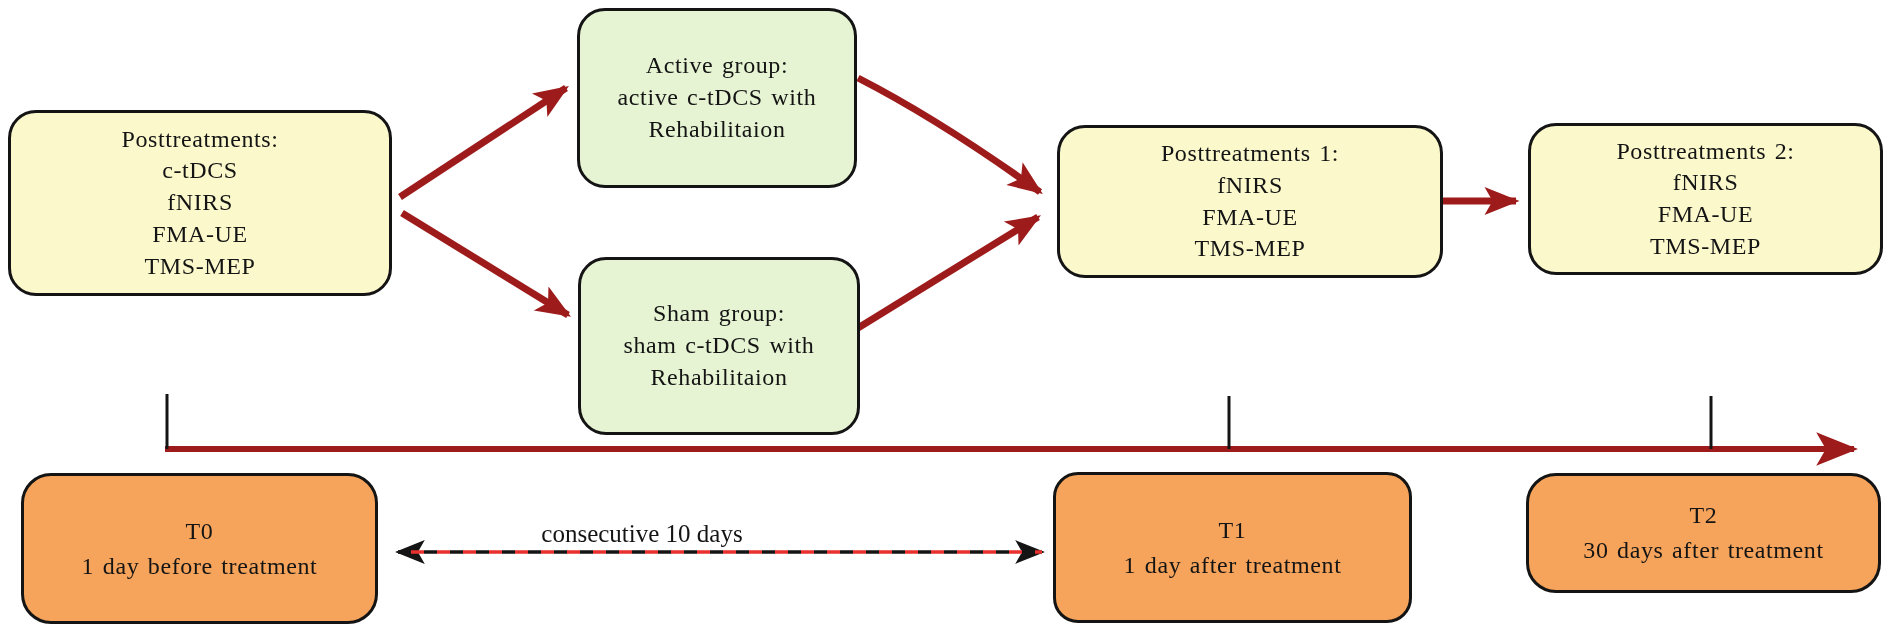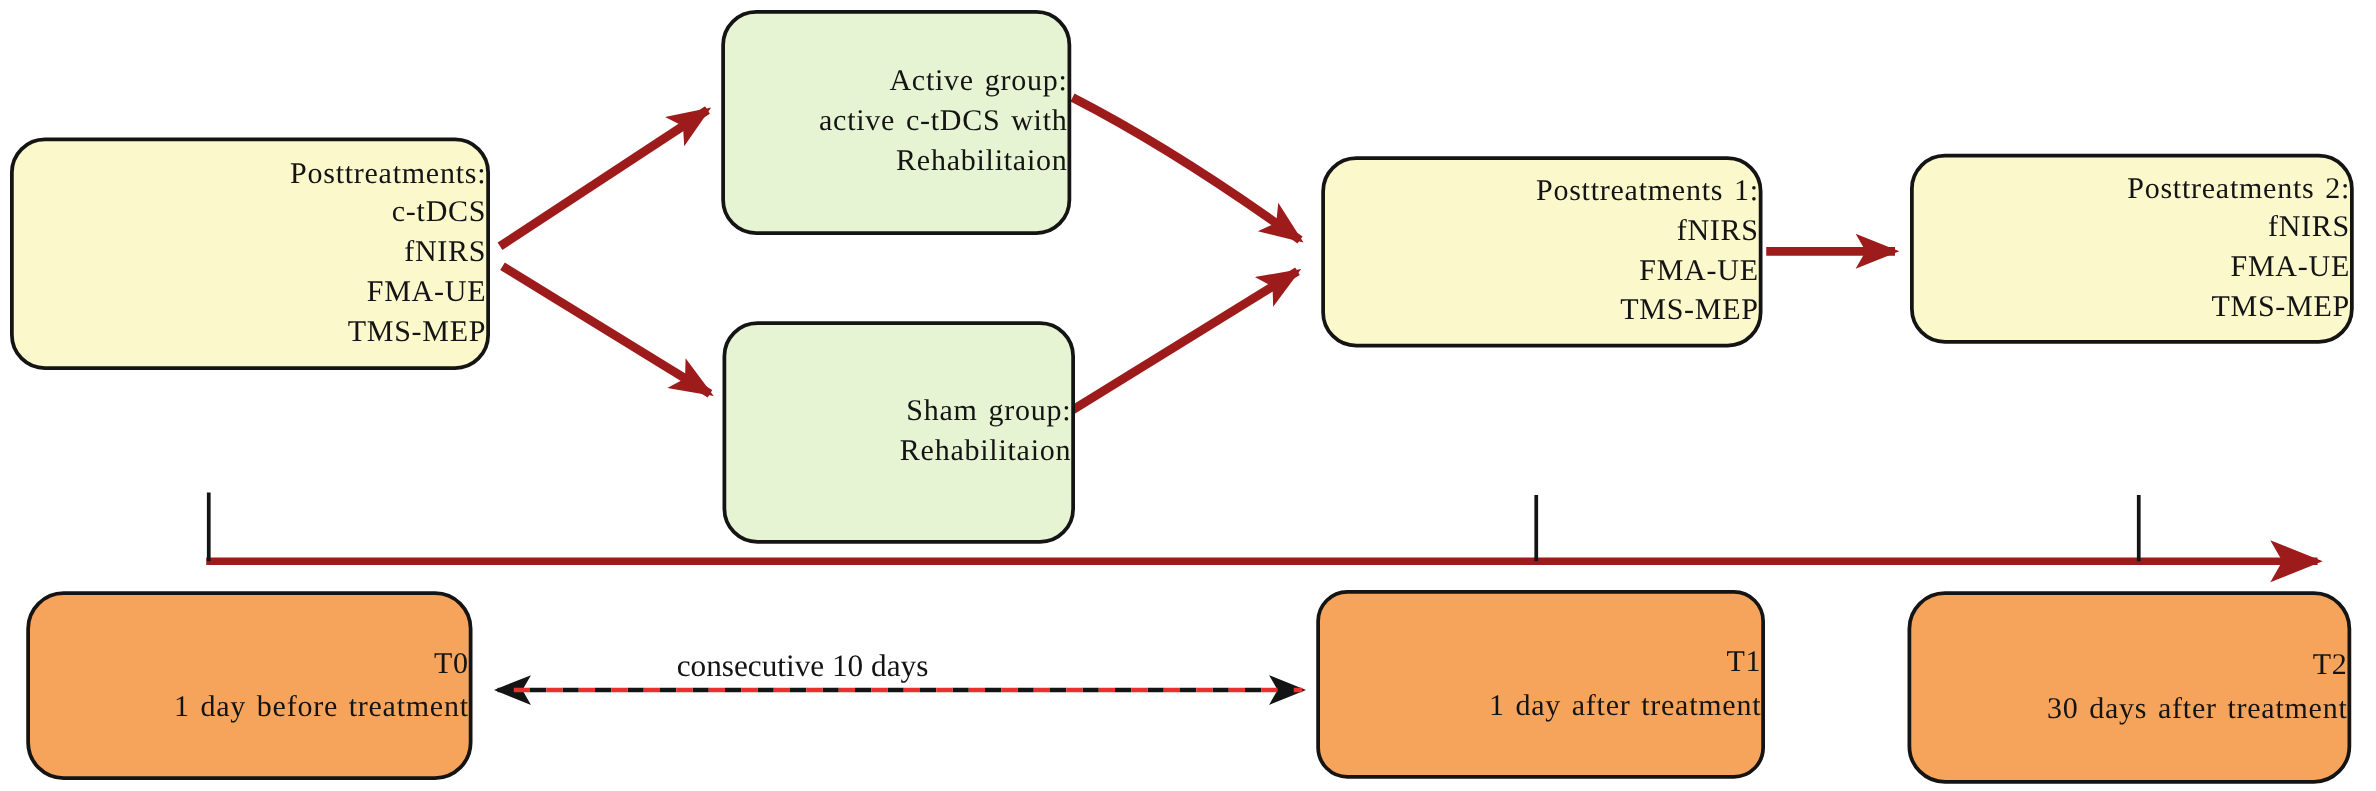--- a/index.html
+++ b/index.html
@@ -11,35 +11,35 @@
   .canvas{
     position:relative; width:1901px; height:633px; overflow:hidden;
     background:var(--background);
     font-family:"Liberation Serif","DejaVu Serif",serif;
     color:var(--text);
   }
   .arrows-layer{position:absolute;left:0;top:0;z-index:1;}
   .box{
     position:absolute; z-index:2; box-sizing:border-box;
     border:3px solid var(--border-black); border-radius:28px;
-    display:flex; flex-direction:column; justify-content:center; align-items:flex-end;
+    display:flex; flex-direction:column; justify-content:center; align-items:center;
     text-align:center; font-size:24px; line-height:1.32;
     letter-spacing:0.6px; word-spacing:2px;
   }
   .yellow{background:var(--box-yellow);}
   .green{background:var(--box-green);}
   .orange{background:var(--box-orange); border-radius:30px;}
   .pretreatments{left:8px;   top:110px; width:384px; height:186px;}
   .active-group {left:577px; top:8px;   width:280px; height:180px;}
   .sham-group   {left:578px; top:237px; width:282px; height:178px;margin-top:20px;}
-  .post1        {left:1057px;top:125px; width:353px; height:153px;}
+  .post1        {left:1057px;top:125px; width:386px; height:153px;}
   .post2        {left:1528px;top:123px; width:355px; height:152px;}
   .t0           {left:21px;  top:473px; width:357px; height:151px; line-height:1.45;}
   .t1           {left:1053px;top:472px; width:359px; height:151px; line-height:1.45;border-radius:25px;}
-  .t2           {left:1526px;top:473px; width:355px; height:154px; line-height:1.45;}
+  .t2           {left:1526px;top:473px; width:355px; height:120px; line-height:1.45;}
   .interval-label{
     position:absolute; z-index:3; left:642px; top:534px;
     transform:translate(-50%,-50%);
     background:var(--background); padding:0 8px;
     font-size:25px; white-space:nowrap;
   }
 </style>
 </head>
 <body>
 
@@ -84,20 +84,21 @@
   </div>
 
   <div class="box green active-group">
     <div>Active group:</div>
     <div>active c-tDCS with</div>
     <div>Rehabilitaion</div>
   </div>
 
   <div class="box green sham-group">
     <div>Sham group:</div>
+    <div>sham c-tDCS with</div>
     <div>Rehabilitaion</div>
   </div>
 
   <div class="box yellow post1">
     <div>Posttreatments 1:</div>
     <div>fNIRS</div>
     <div>FMA-UE</div>
     <div>TMS-MEP</div>
   </div>
 

